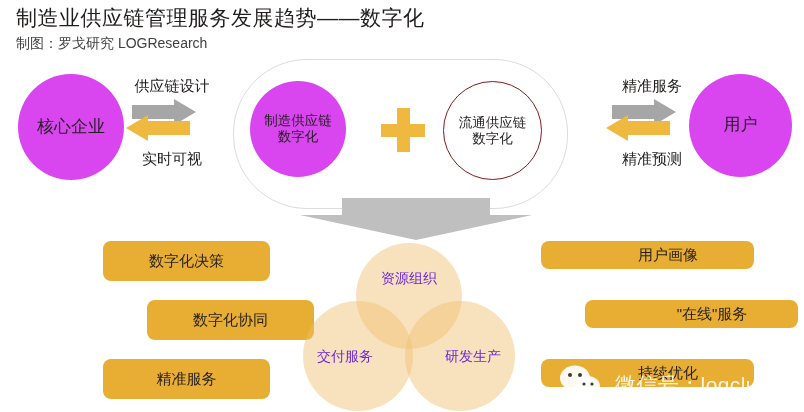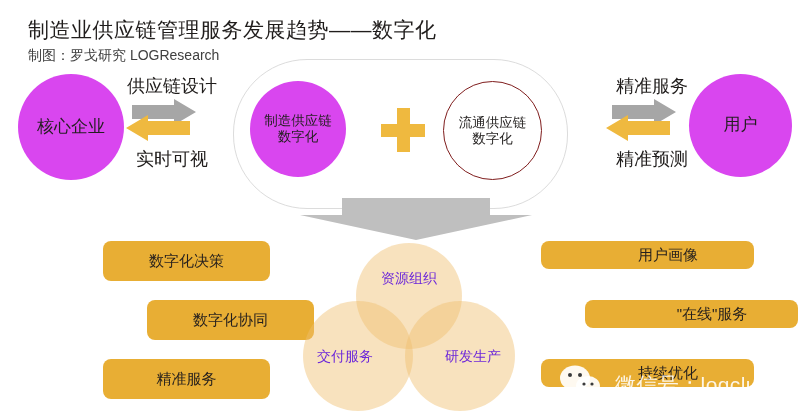--- a/index.html
+++ b/index.html
@@ -10,21 +10,21 @@
   body {
     width: 804px;
     height: 412px;
     position: relative;
     overflow: hidden;
     font-family: "Liberation Sans", "DejaVu Sans", sans-serif;
     color: #231f20;
   }
 
   
-  #header { position: absolute; left: 28px; top: 4px; margin-top: 12px; }
+  #header { position: absolute; left: 16px; top: 4px; }
   #title {
     font-size: 21px;
     line-height: 28px;
     letter-spacing: 0.5px;
     color: #201d1c;
     white-space: nowrap;
   }
   #subtitle {
     font-size: 14px;
     line-height: 22px;
@@ -76,21 +76,21 @@
 
   
   #plus-sign { position: absolute; left: 381px; top: 46px; width: 44px; height: 44px; }
   #plus-sign .bar-h { position: absolute; left: 0; top: 16px; width: 44px; height: 13px; background: #efb93f; }
   #plus-sign .bar-v { position: absolute; left: 16px; top: 0; width: 13px; height: 44px; background: #efb93f; }
 
   
   .flow-group { position: absolute; width: 120px; text-align: center; }
   #flow-left  { left: 112px; top: 14px; }
   #flow-right { left: 592px; top: 14px; }
-  .flow-label { font-size: 18px; color: #1f1c1b; white-space: nowrap; line-height: 20px; }
+  .flow-label { font-size: 15px; color: #1f1c1b; white-space: nowrap; line-height: 20px; }
   .arrow-pair { position: relative; width: 120px; height: 48px; margin: 3px 0 2px; }
   .arrow-pair svg { position: absolute; left: 0; top: 0; }
 
   
   #down-arrow { position: absolute; left: 300px; top: 198px; width: 232px; height: 42px; }
 
   
   .pill {
     position: absolute;
     border-radius: 8px;

